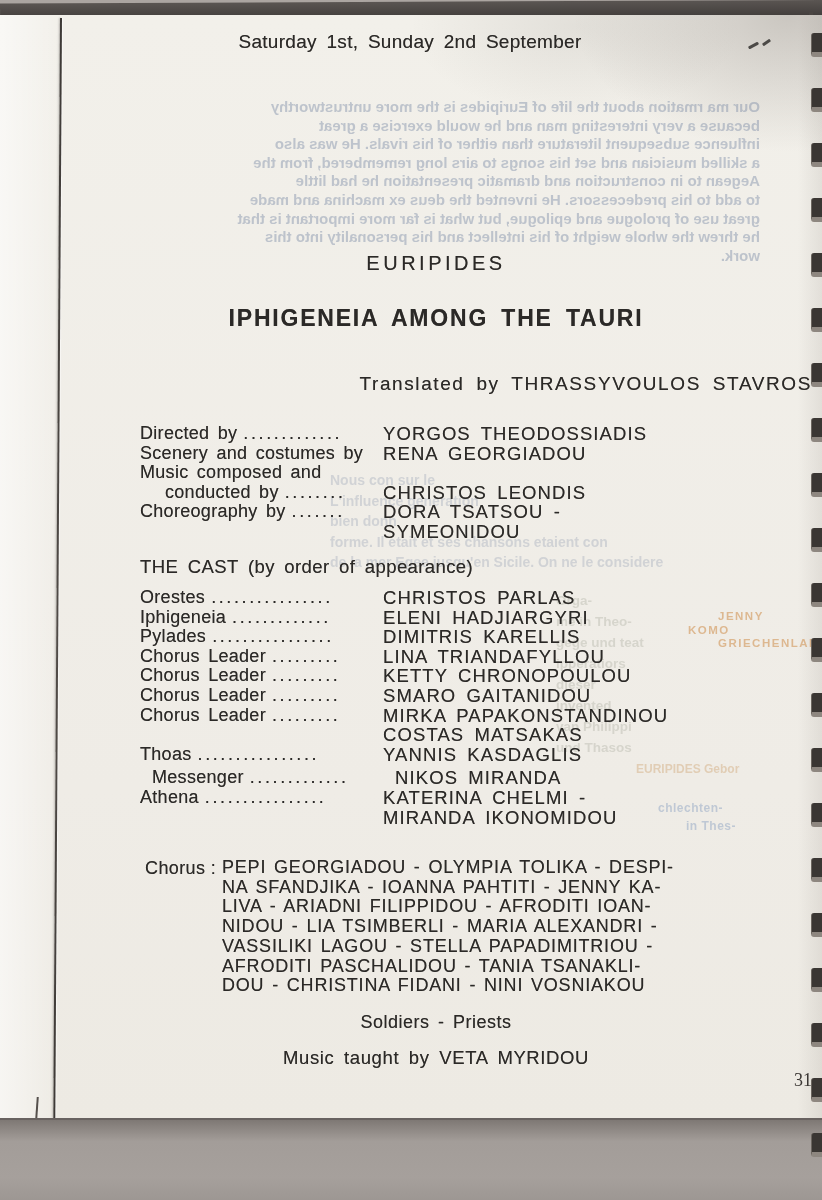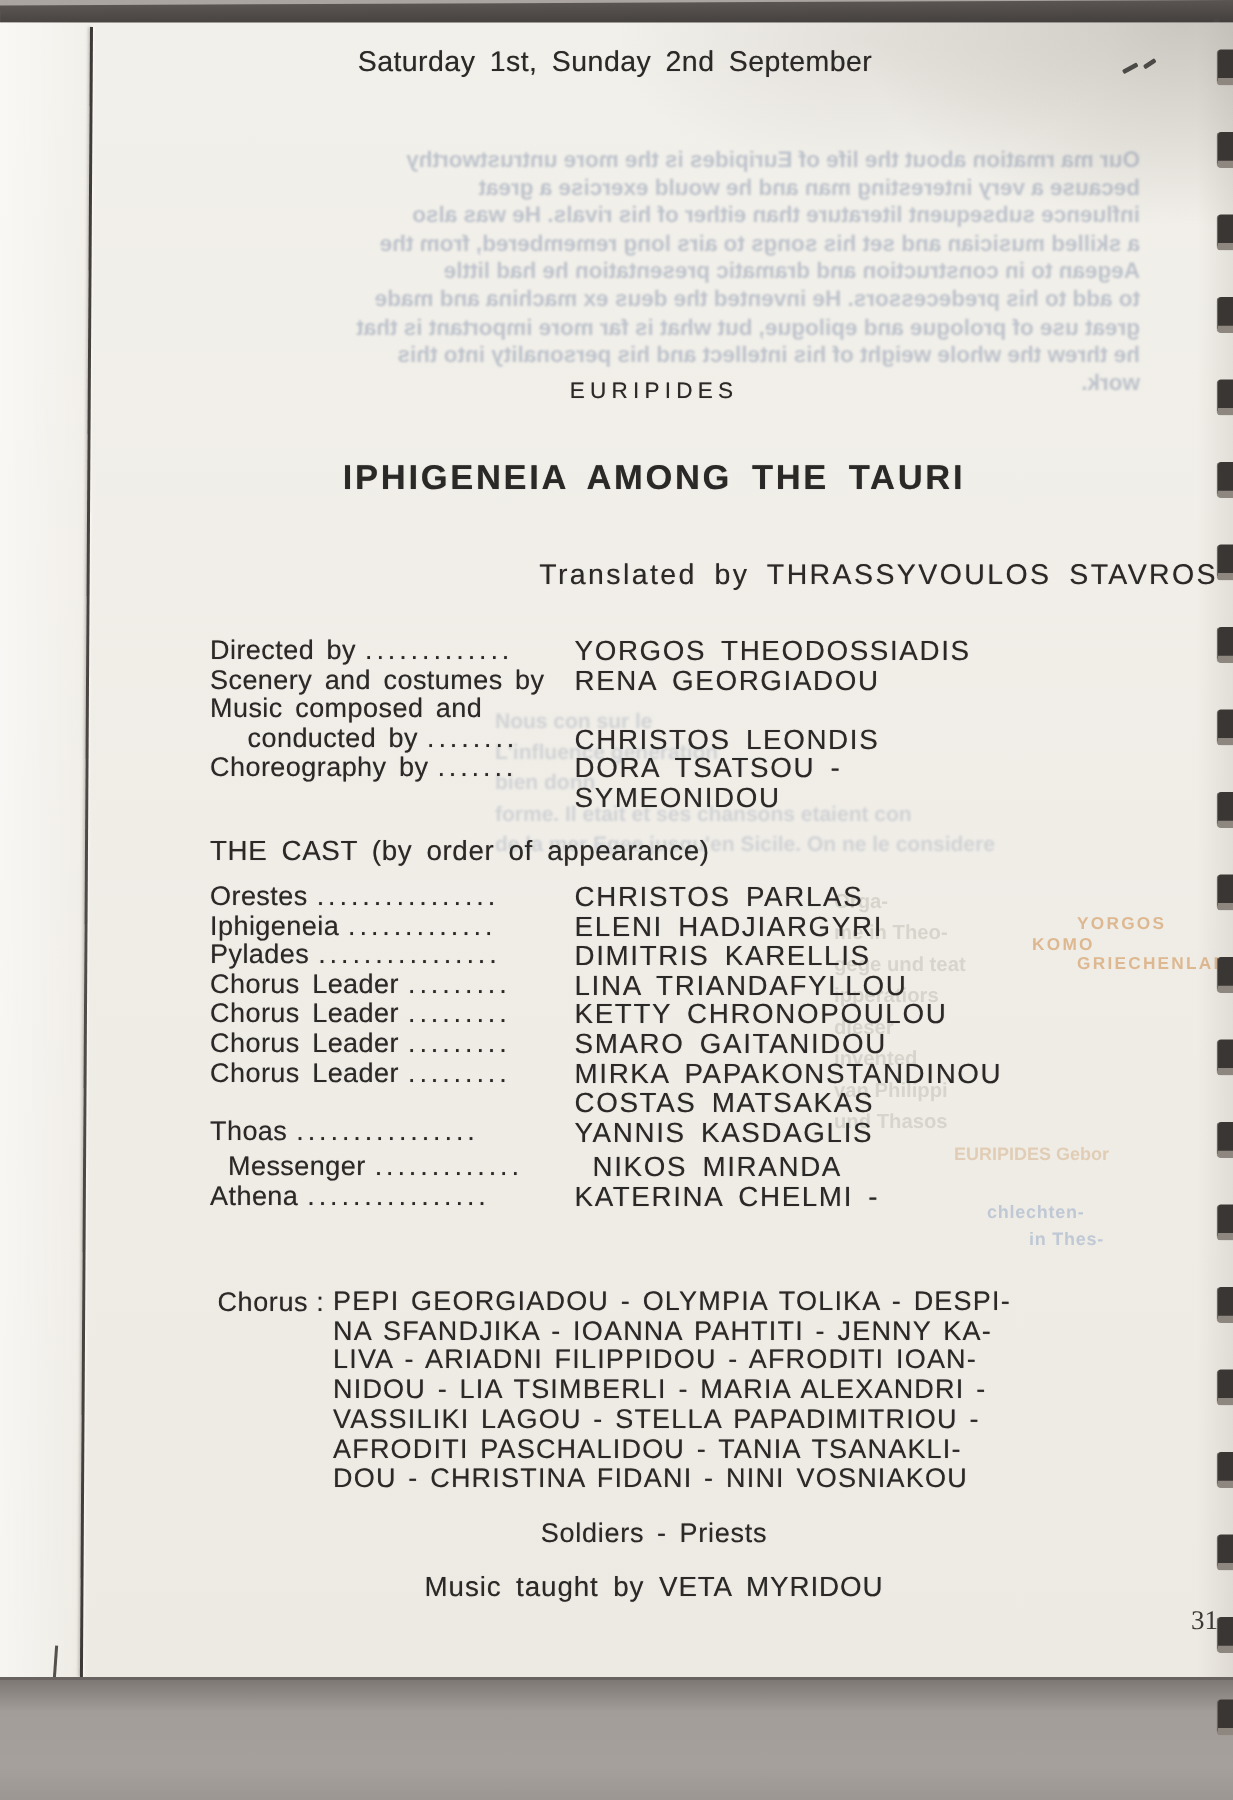--- a/index.html
+++ b/index.html
@@ -53,21 +53,21 @@
     border-radius:3px 0 0 3px;
   }
   .hand-mark{position:absolute;background:#4c4a47;border-radius:1px;}
   .mark-a{left:748px;top:29px;width:11px;height:3px;transform:rotate(-28deg);}
   .mark-b{left:762px;top:26px;width:9px;height:3px;transform:rotate(-34deg);}
 
   
   .ink{color:#2b2927;text-shadow:0 0 0.5px rgba(43,41,39,0.55);}
   .center{position:absolute;left:60px;width:752px;text-align:center;}
   .date-line{top:16px;left:30px;width:760px;font-size:19px;letter-spacing:0.3px;word-spacing:4px;}
-  .author{top:237px;font-size:15px;letter-spacing:3.5px;word-spacing:4px;}
+  .author{top:237px;font-size:20px;letter-spacing:3.5px;word-spacing:4px;}
   .play-title{top:290px;font-size:23px;font-weight:bold;letter-spacing:1.8px;word-spacing:5px;}
   .translated{top:358px;font-size:19px;letter-spacing:1.6px;word-spacing:5px;text-align:right;}
 
   .block{position:absolute;font-size:18px;}
   .row{display:flex;line-height:19.5px;white-space:nowrap;}
   .lbl{width:243px;flex:none;letter-spacing:0.3px;word-spacing:3px;}
   .dots{letter-spacing:2.6px;margin-left:6px;}
   .val{letter-spacing:1.1px;word-spacing:4px;font-size:18.5px;}
 
   #credits{left:140px;top:409px;}
@@ -148,21 +148,21 @@
   <div class="bleed" id="bleed-low">
     <div>Orga-</div>
     <div>me in Theo-</div>
     <div>gege und teat</div>
     <div>ipperatiors</div>
     <div>dieser</div>
     <div>invented</div>
     <div>van Philippi</div>
     <div>und Thasos</div>
   </div>
-  <div class="frag frag-orange f1">YORGOS</div>
+  <div class="frag frag-orange f1">JENNY</div>
   <div class="frag frag-orange f2">KOMO</div>
   <div class="frag frag-orange f3">GRIECHENLAN</div>
   <div class="frag f4">EURIPIDES Gebor</div>
   <div class="frag frag-blue f5">in Thes-</div>
   <div class="frag frag-blue f6">chlechten-</div>
 
   <div class="center ink date-line">Saturday 1st, Sunday 2nd September</div>
 
   <div class="center ink author">EURIPIDES</div>
   <div class="center ink play-title">IPHIGENEIA AMONG THE TAURI</div>
@@ -234,20 +234,24 @@
       <span class="lbl"><span>Thoas</span><span class="dots">................</span></span>
       <span class="val">YANNIS KASDAGLIS</span>
     </div>
     <div class="row">
       <span class="lbl"><span>Messenger</span><span class="dots">.............</span></span>
       <span class="val">NIKOS MIRANDA</span>
     </div>
     <div class="row">
       <span class="lbl"><span>Athena</span><span class="dots">................</span></span>
       <span class="val">KATERINA CHELMI -</span>
+    </div>
+    <div class="row">
+      <span class="lbl"><span></span><span class="dots"></span></span>
+      <span class="val">MIRANDA IKONOMIDOU</span>
     </div>
   </div>
 
   <div class="block ink" id="chorus">
     <span class="chorus-label">Chorus :</span>
     <div class="chorus-lines">
       <div>PEPI GEORGIADOU - OLYMPIA TOLIKA - DESPI-</div>
       <div>NA SFANDJIKA - IOANNA PAHTITI - JENNY KA-</div>
       <div>LIVA - ARIADNI FILIPPIDOU - AFRODITI IOAN-</div>
       <div>NIDOU - LIA TSIMBERLI - MARIA ALEXANDRI -</div>

